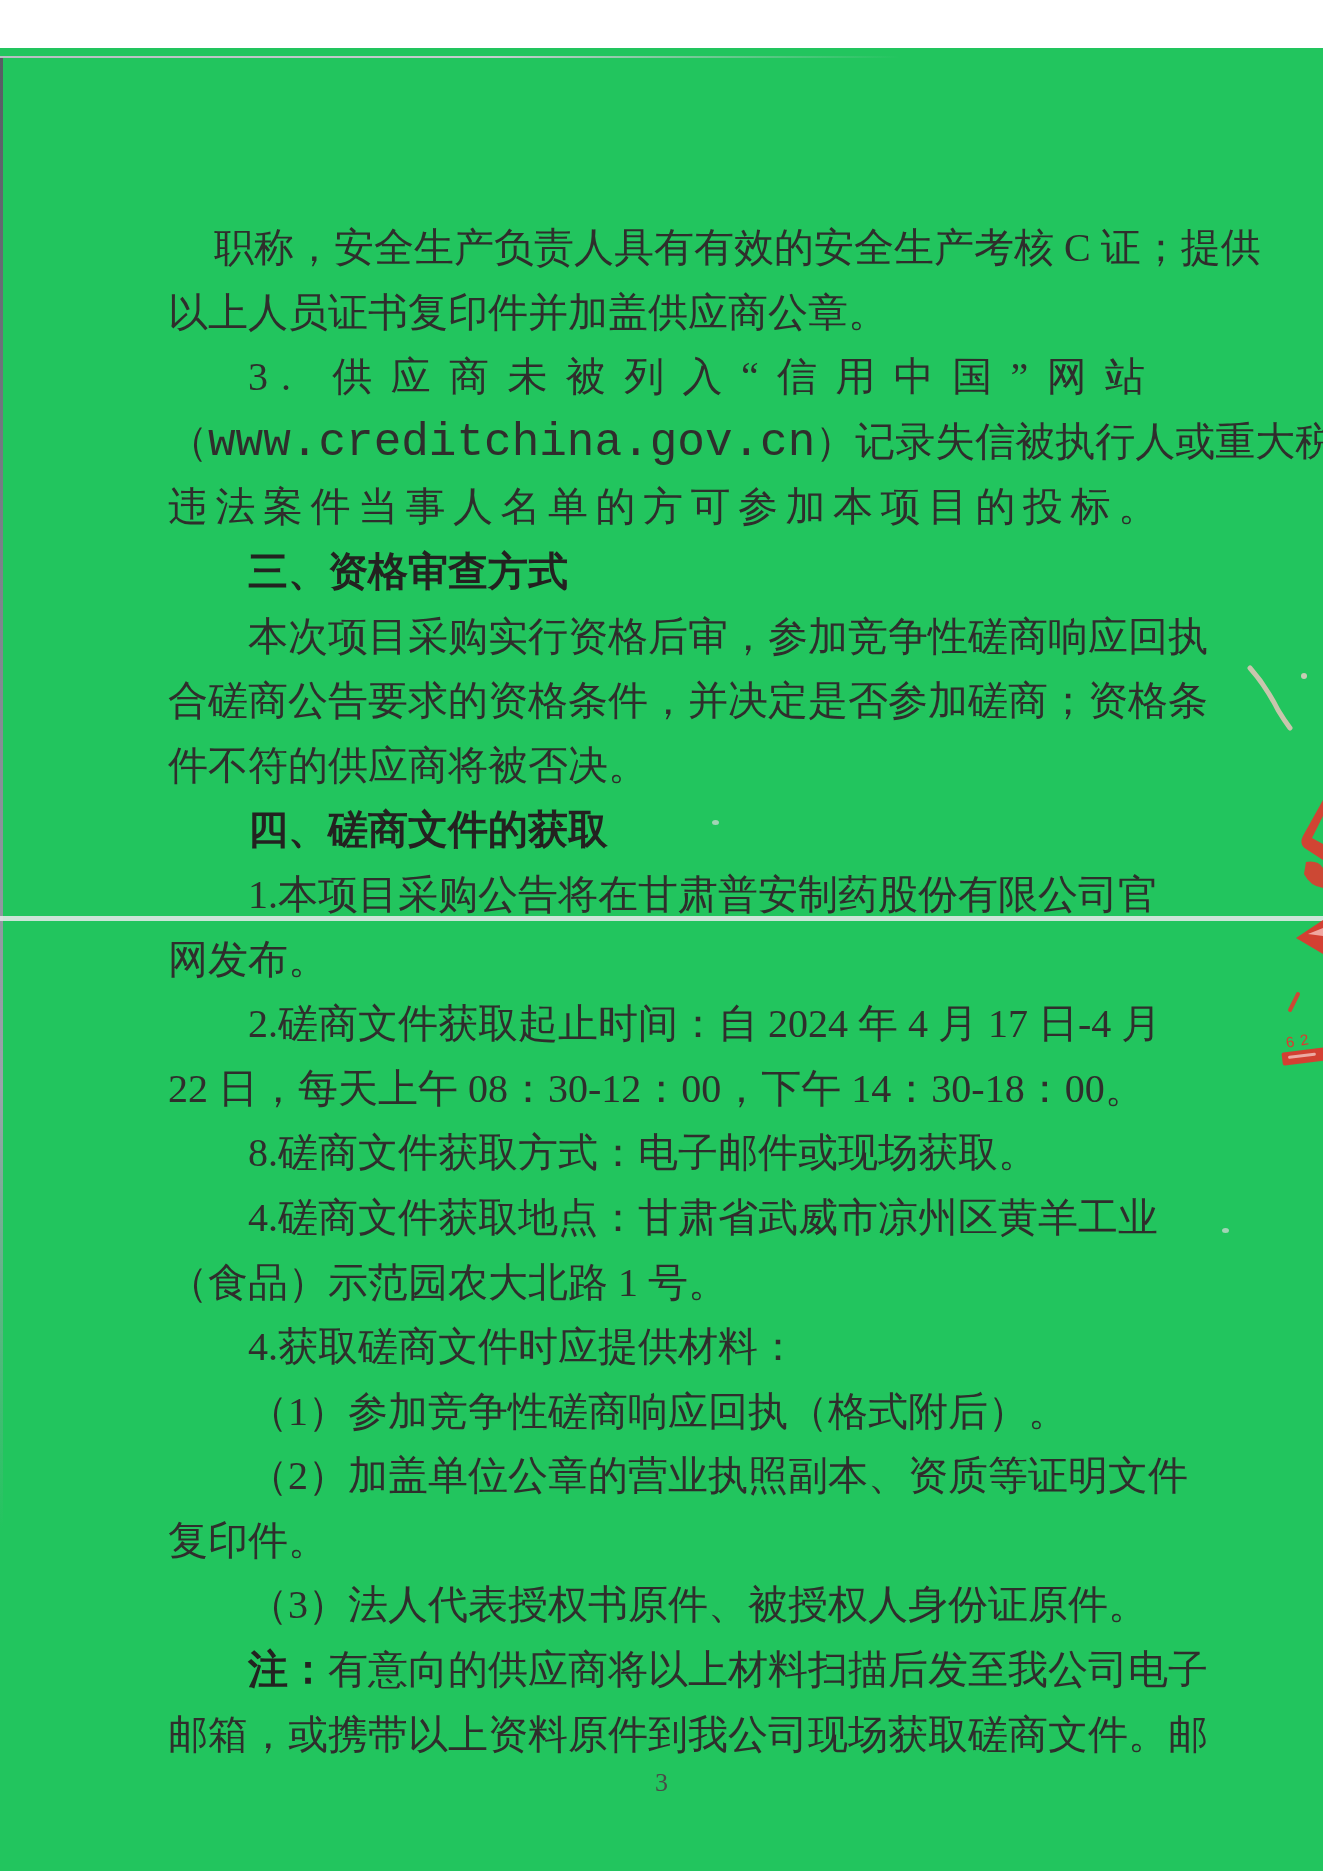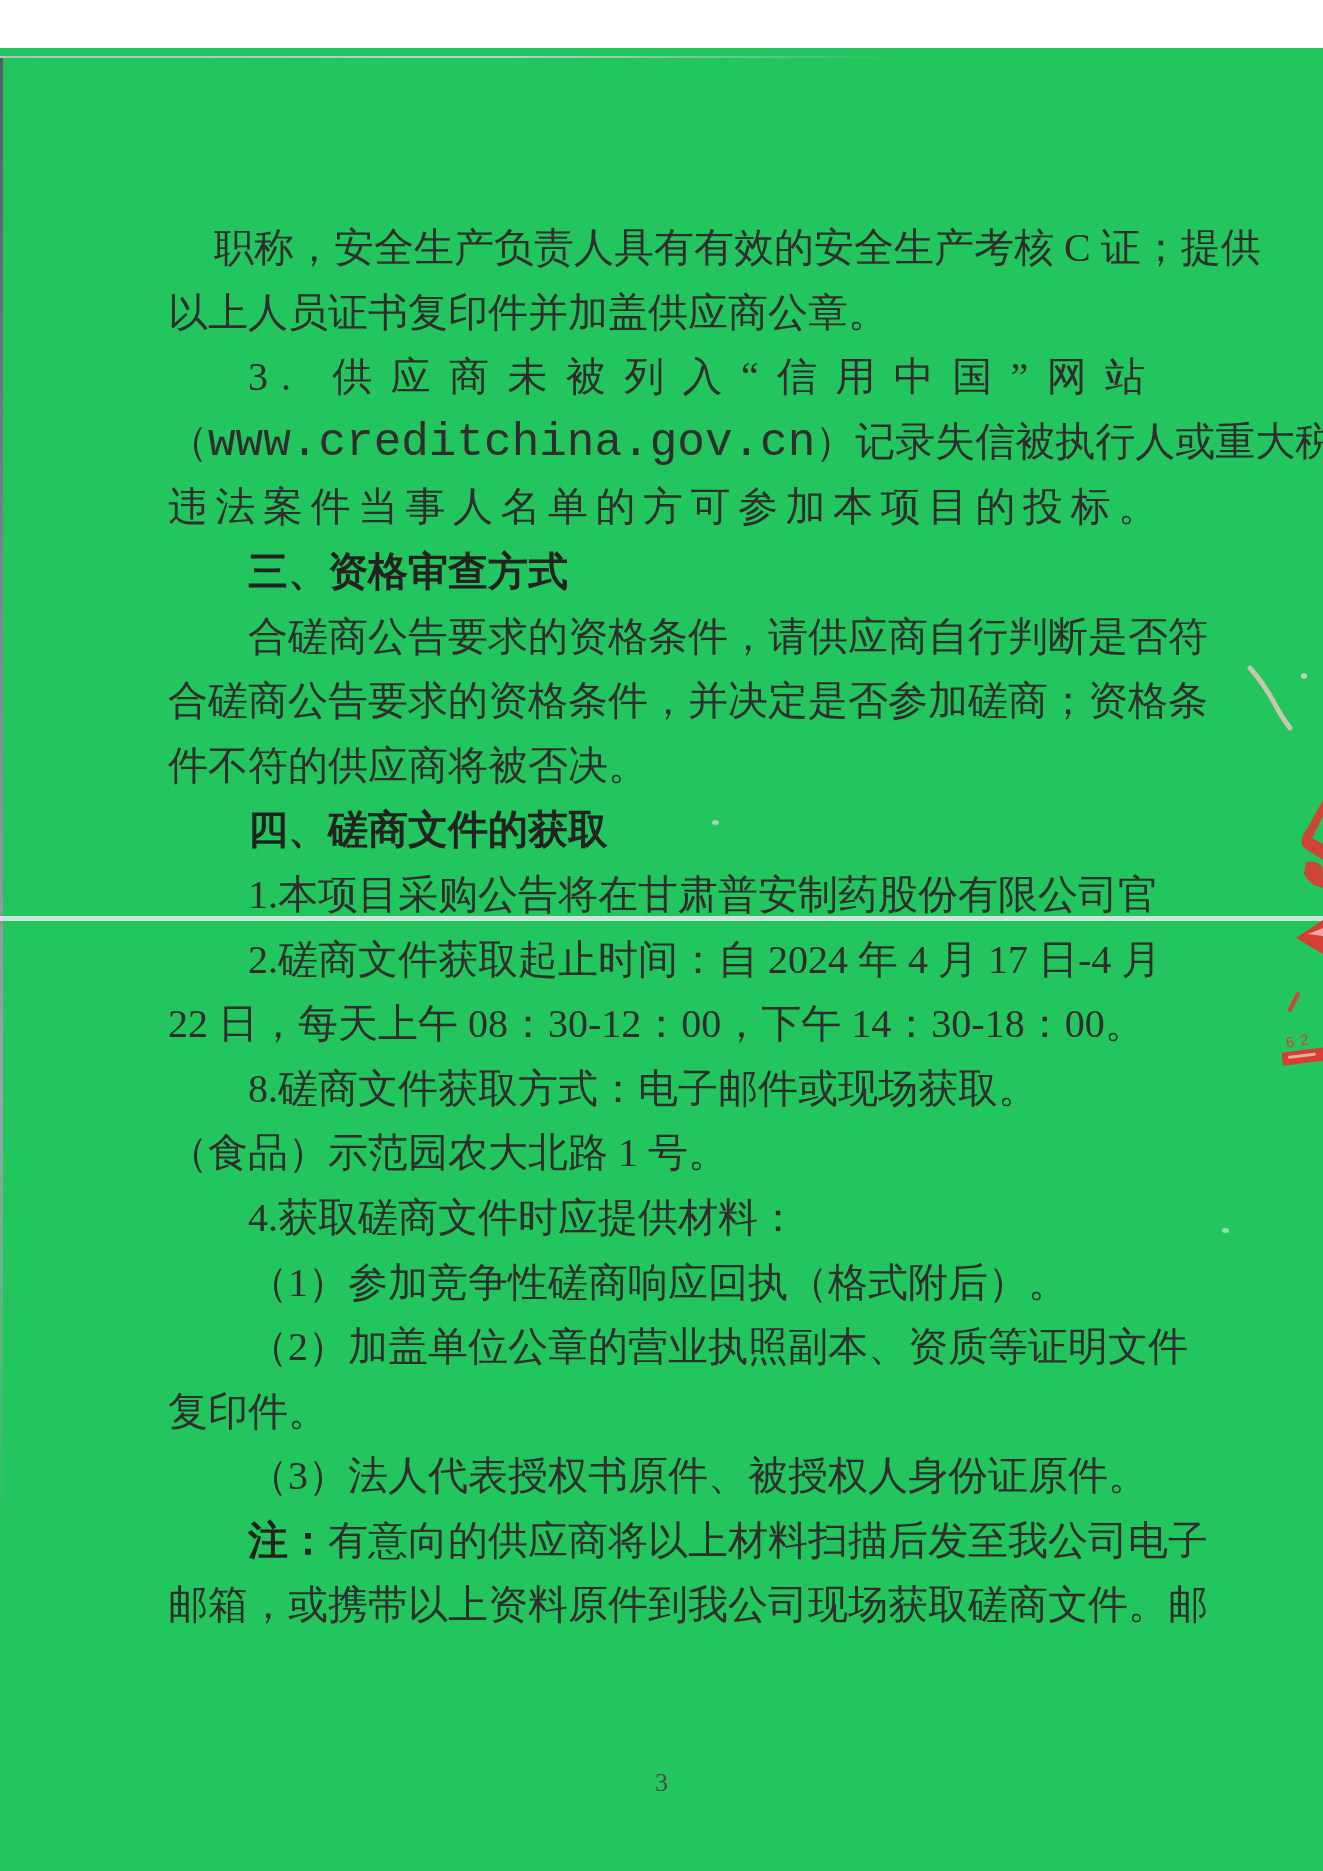--- a/index.html
+++ b/index.html
@@ -54,28 +54,30 @@
   <div class="speck s1"></div>
   <div class="speck s2"></div>
 
   <main class="body-text">
     <p class="line fill shift-1">职称，安全生产负责人具有有效的安全生产考核 C 证；提供</p>
     <p class="line">以上人员证书复印件并加盖供应商公章。</p>
     <p class="line indent fill spread">3. 供应商未被列入“信用中国”网站</p>
     <p class="line fill"><span>（</span><span class="url">www.creditchina.gov.cn</span><span>）记录失信被执行人或重大税收</span></p>
     <p class="line fill">违法案件当事人名单的方可参加本项目的投标。</p>
     <p class="line indent heading">三、资格审查方式</p>
-    <p class="line indent fill">合磋商公告要求的资格条件，请供应商自行判断是否符</p>
+    <p class="line indent fill">本次项目采购实行资格后审，参加竞争性磋商响应回执</p>
     <p class="line fill">合磋商公告要求的资格条件，并决定是否参加磋商；资格条</p>
     <p class="line">件不符的供应商将被否决。</p>
     <p class="line indent heading">四、磋商文件的获取</p>
     <p class="line indent fill">1.本项目采购公告将在甘肃普安制药股份有限公司官</p>
+    <p class="line">网发布。</p>
     <p class="line indent fill">2.磋商文件获取起止时间：自 2024 年 4 月 17 日-4 月</p>
     <p class="line">22 日，每天上午 08：30-12：00，下午 14：30-18：00。</p>
     <p class="line indent">8.磋商文件获取方式：电子邮件或现场获取。</p>
+    <p class="line indent fill">4.磋商文件获取地点：甘肃省武威市凉州区黄羊工业</p>
     <p class="line">（食品）示范园农大北路 1 号。</p>
     <p class="line indent">4.获取磋商文件时应提供材料：</p>
     <p class="line indent">（1）参加竞争性磋商响应回执（格式附后）。</p>
     <p class="line indent fill">（2）加盖单位公章的营业执照副本、资质等证明文件</p>
     <p class="line">复印件。</p>
     <p class="line indent">（3）法人代表授权书原件、被授权人身份证原件。</p>
     <p class="line indent fill"><b class="note-prefix">注：</b><span>有意向的供应商将以上材料扫描后发至我公司电子</span></p>
     <p class="line fill">邮箱，或携带以上资料原件到我公司现场获取磋商文件。邮</p>
   </main>
 

